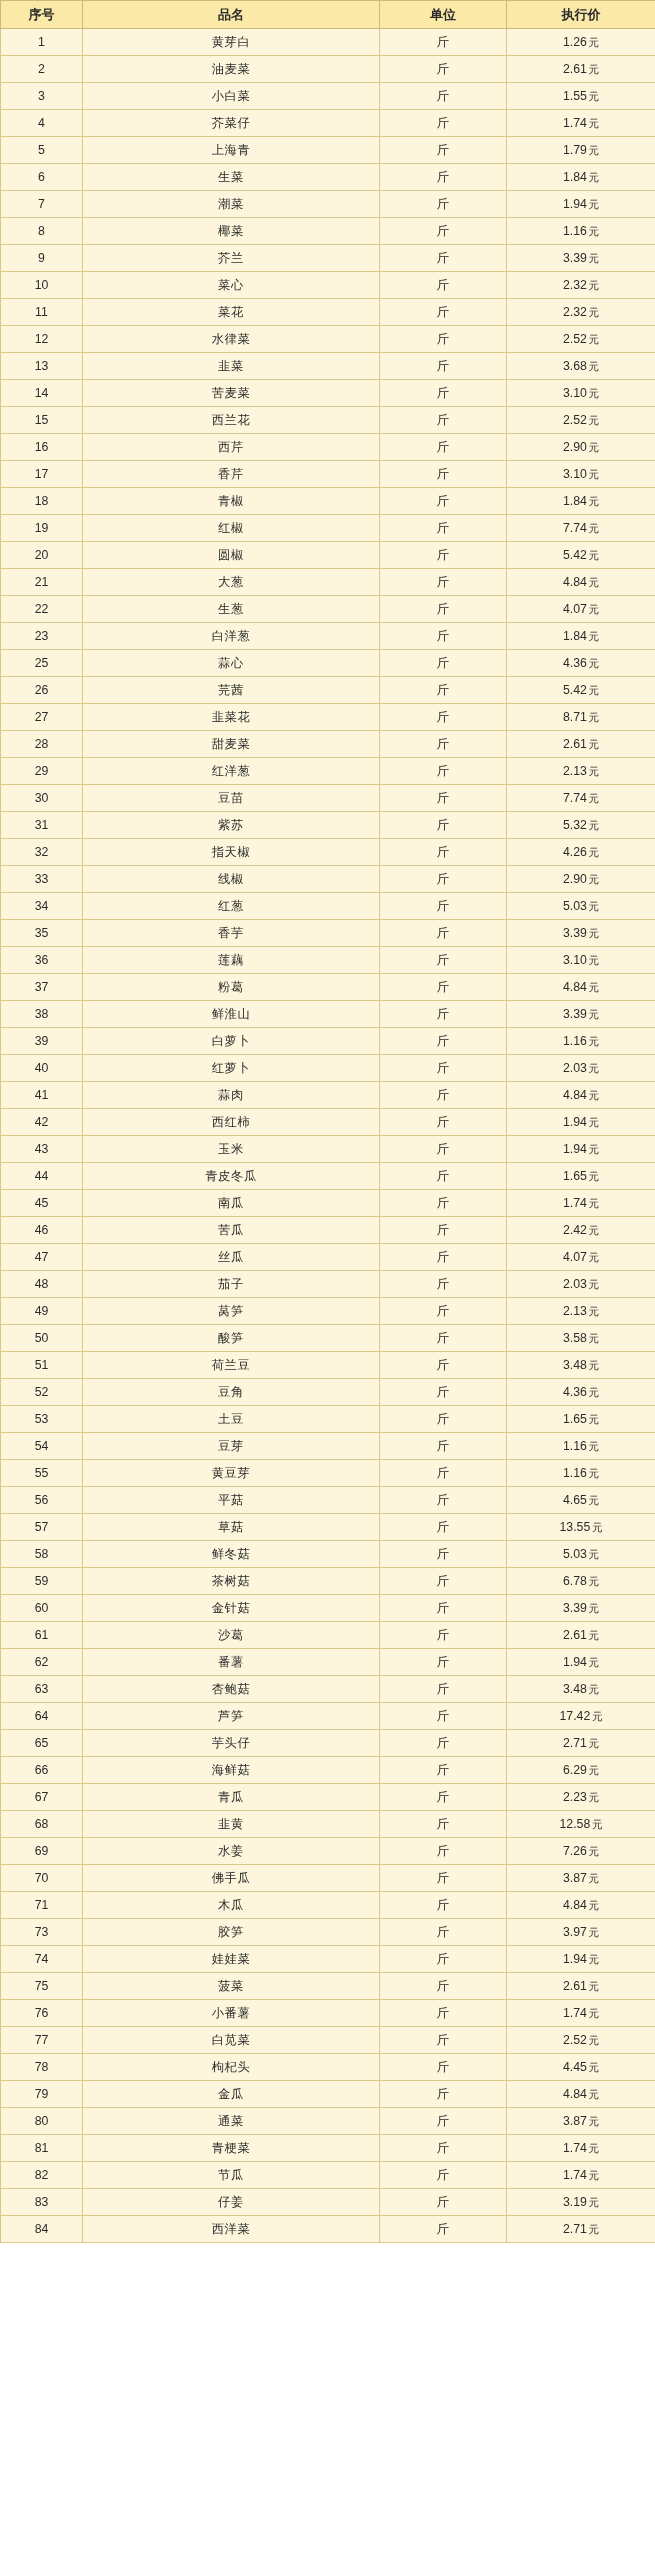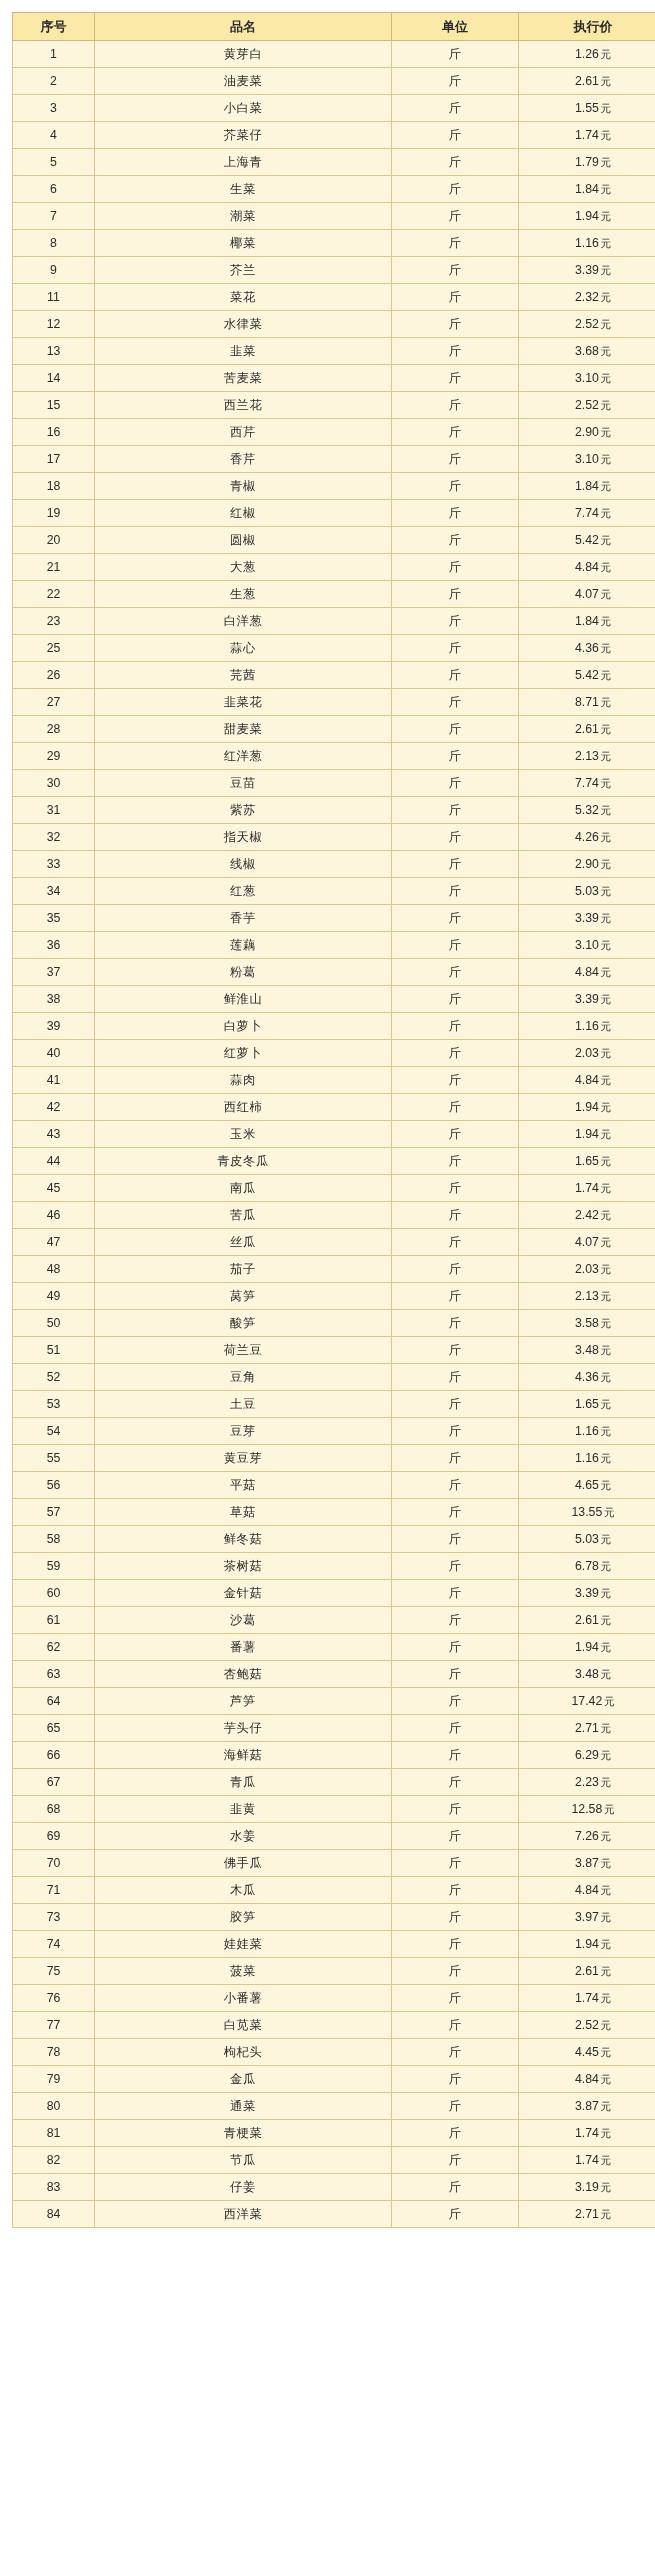--- a/index.html
+++ b/index.html
@@ -6,21 +6,21 @@
     margin: 0;
     padding: 0;
     background: #ffffff;
   }
   body {
     font-family: "Liberation Sans", "DejaVu Sans", sans-serif;
   }
   .sheet {
     width: 547px;
     box-sizing: border-box;
-    padding: 12px;
+    padding: 0;
     background: #ffffff;
   }
   table.price-table {
     width: 655px;
     border-collapse: collapse;
     table-layout: fixed;
     background: #fdf6dd;
   }
   table.price-table col.c-idx   { width: 82px; }
   table.price-table col.c-name  { width: 297px; }
@@ -142,20 +142,26 @@
           <td class="unit-cell">斤</td>
           <td class="price-cell"><span class="amount">1.16</span><span class="cur">元</span></td>
         </tr>
         <tr>
           <td class="idx-cell">9</td>
           <td class="name-cell">芥兰</td>
           <td class="unit-cell">斤</td>
           <td class="price-cell"><span class="amount">3.39</span><span class="cur">元</span></td>
         </tr>
         <tr>
+          <td class="idx-cell">10</td>
+          <td class="name-cell">菜心</td>
+          <td class="unit-cell">斤</td>
+          <td class="price-cell"><span class="amount">2.32</span><span class="cur">元</span></td>
+        </tr>
+        <tr>
           <td class="idx-cell">11</td>
           <td class="name-cell">菜花</td>
           <td class="unit-cell">斤</td>
           <td class="price-cell"><span class="amount">2.32</span><span class="cur">元</span></td>
         </tr>
         <tr>
           <td class="idx-cell">12</td>
           <td class="name-cell">水律菜</td>
           <td class="unit-cell">斤</td>
           <td class="price-cell"><span class="amount">2.52</span><span class="cur">元</span></td>

